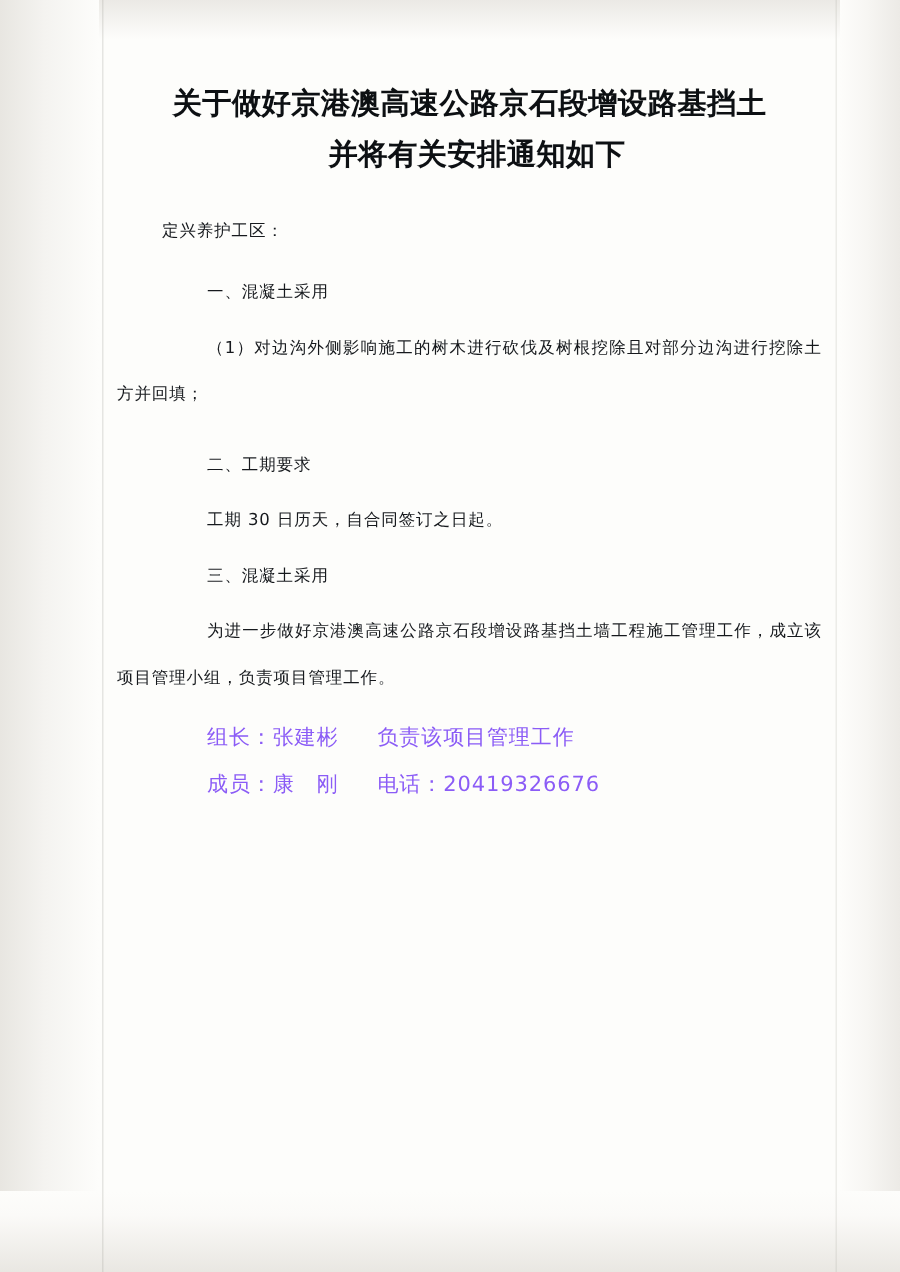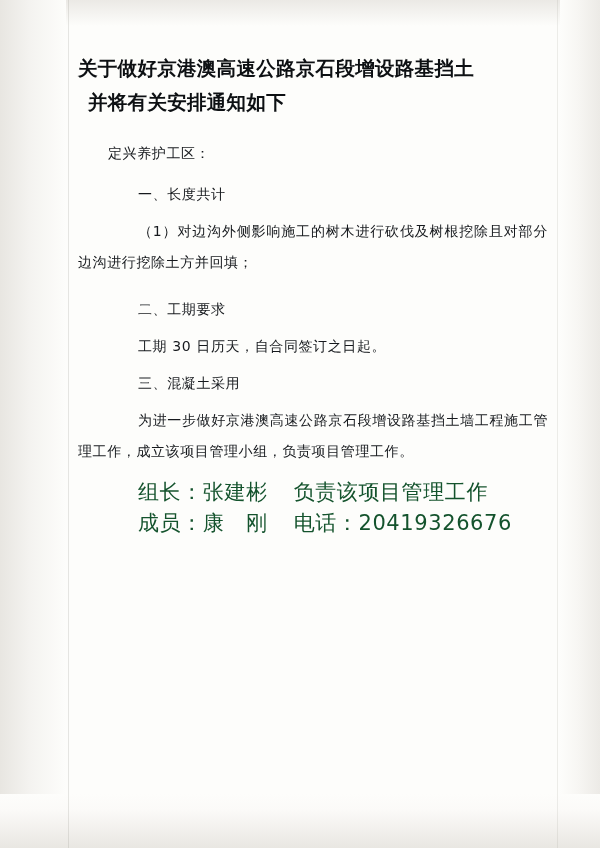--- a/index.html
+++ b/index.html
@@ -64,50 +64,50 @@
     left: 78px;
     top: 52px;
     width: 470px;
     color: #13161a;
   }
   .doc-title {
     font-family: "DejaVu Sans", "Liberation Sans", sans-serif;
     font-weight: bold;
     font-size: 19.5px;
     line-height: 34px;
-    text-align: left;
+    text-align: center;
     letter-spacing: 0.3px;
     margin: 0 0 18px 0;
     color: #0d1013;
   }
   .title-line { display: block; }
   .title-line.second { padding-left: 10px; }
 
   .para {
-    font-size: 14px;
+    font-size: 11px;
     line-height: 31px;
     letter-spacing: 0.6px;
     margin: 0;
     text-align: justify;
     color: #16191d;
   }
   .indent-2 { text-indent: 60px; }
   .addressee {
     text-indent: 30px;
     margin-bottom: 4px;
   }
   .gap-sm { height: 6px; }
   .gap-md { height: 10px; }
 
   .sig-line {
-    font-size: 21px;
+    font-size: 14px;
     line-height: 31px;
     letter-spacing: 0.6px;
     text-indent: 60px;
-    color: #14532d;
+    color: #8b5cf6;
   }
   .sp-lg { display: inline-block; width: 26px; }
 </style>
 </head>
 <body>
 
 <div class="page">
   <div class="edge-top"></div>
   <div class="edge-left"></div>
   <div class="edge-right"></div>
@@ -119,21 +119,21 @@
 
     <h1 class="doc-title">
       <span class="title-line">关于做好京港澳高速公路京石段增设路基挡土</span>
       <span class="title-line second">并将有关安排通知如下</span>
     </h1>
 
     <p class="para addressee">定兴养护工区：</p>
 
     <div class="gap-sm"></div>
 
-    <p class="para indent-2">一、长度共计</p>
+    <p class="para indent-2">一、混凝土采用</p>
     <div class="gap-sm"></div>
 
     <p class="para indent-2">（1）对边沟外侧影响施工的树木进行砍伐及树根挖除且对部分边沟进行挖除土方并回填；</p>
     <div class="gap-sm"></div>
 
     <div class="gap-md"></div>
 
     <p class="para indent-2">二、工期要求</p>
     <div class="gap-sm"></div>
 

